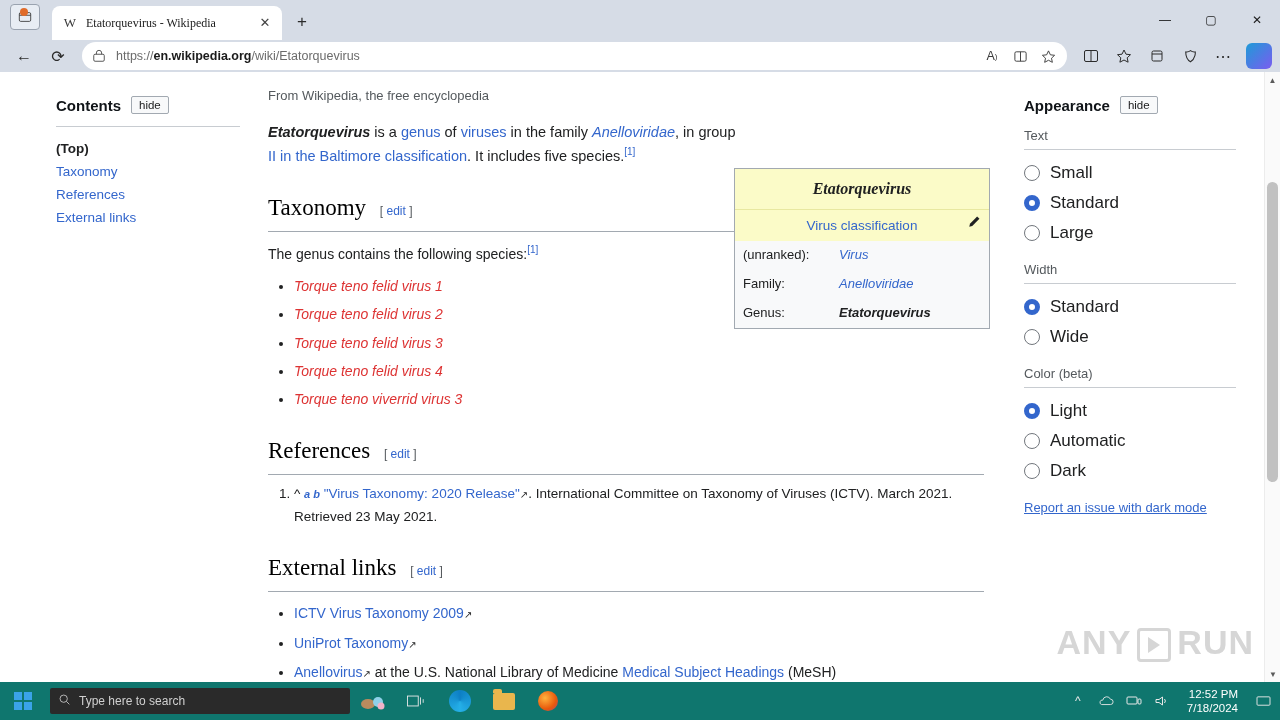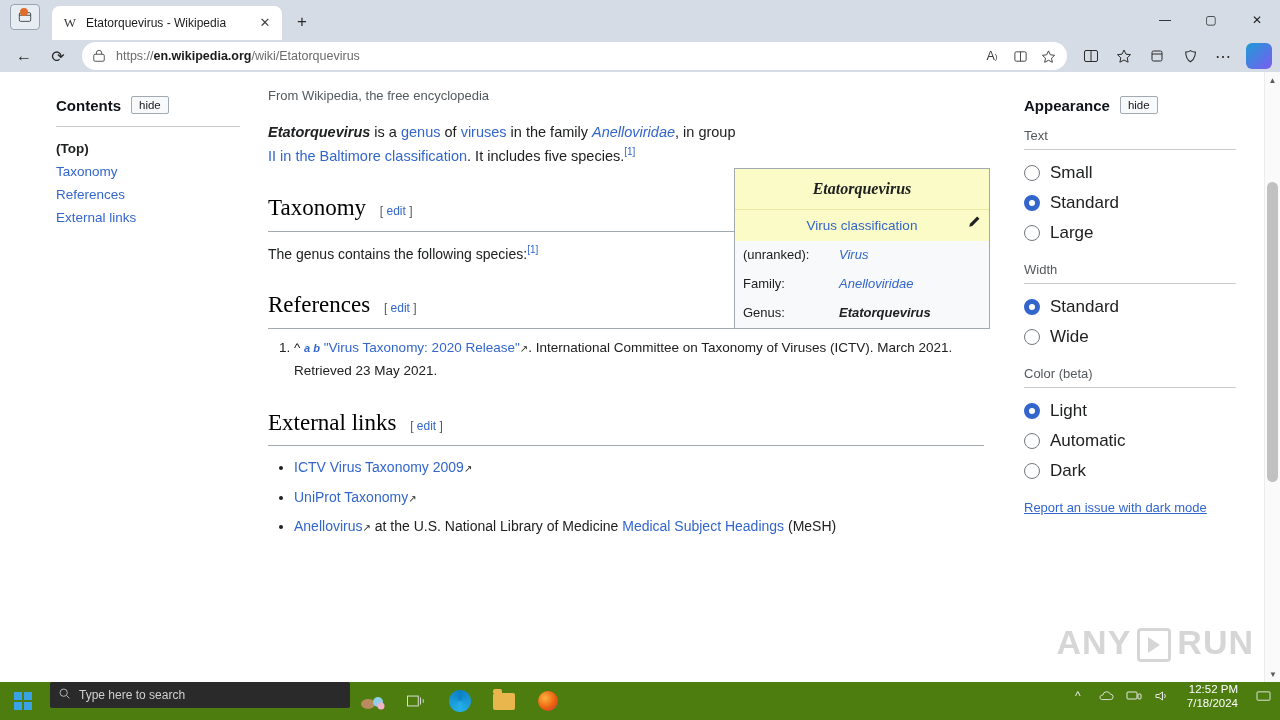--- a/index.html
+++ b/index.html
@@ -26,21 +26,21 @@
     display:flex; align-items:center; gap:8px;
     height:34px; min-width:230px; max-width:250px;
     background:#ffffff; border-radius:8px 8px 0 0;
     padding:0 8px 0 10px; font-size:12px; color:#1b1b1b;
     margin-left:8px; position:relative;
   }
   .tab .favicon {
     width:16px; height:16px; background:#ffffff; color:#3a3a3a;
     font-family:"Liberation Serif", serif; font-size:13px; line-height:16px; text-align:center;
   }
-  .tab .tab-title { flex:1; white-space:nowrap; overflow:hidden; text-overflow:ellipsis; }
+  .tab .tab-title { flex:1; white-space:nowrap; overflow:hidden; text-overflow:ellipsis;font-family:Liberation Serif, serif; }
   .tab .tab-close { width:18px; height:18px; line-height:17px; text-align:center; font-size:13px; color:#444; border-radius:3px;}
   .newtab { width:28px; height:28px; margin-left:6px; margin-bottom:4px; text-align:center; line-height:28px; font-size:17px; color:#2b2b2b;}
   .wincontrols { position:absolute; right:0; top:0; display:flex; height:40px; }
   .wincontrols div { width:46px; height:40px; display:flex; align-items:center; justify-content:center; font-size:12px; color:#1b1b1b;}
 
   .toolbar { height:32px; display:flex; align-items:center; padding:0 8px; gap:2px; }
   .tb-btn { width:32px; height:28px; display:flex; align-items:center; justify-content:center; border-radius:4px; color:#2b2b2b;}
   .omnibox {
     flex:1; height:28px; background:#ffffff; border-radius:14px;
     display:flex; align-items:center; padding:0 8px 0 6px; margin:0 6px;
@@ -139,21 +139,21 @@
     color:#cfcfcf; font-size:34px; font-weight:bold; letter-spacing:1px;
     font-family:"Liberation Sans", sans-serif; opacity:.85;
   }
   .wm-play {
     width:34px; height:34px; border:3px solid #cfcfcf; border-radius:4px;
     display:flex; align-items:center; justify-content:center;
   }
   .wm-play i { width:0; height:0; border-left:12px solid #cfcfcf; border-top:8px solid transparent; border-bottom:8px solid transparent; }
 
   
-  .taskbar { height:38px; background:#4d7c0f; display:flex; align-items:flex-start; color:#fff; font-size:12px;}
+  .taskbar { height:38px; background:#0f766e; display:flex; align-items:center; color:#fff; font-size:12px;}
   .start { width:46px; height:38px; display:flex; align-items:center; justify-content:center;}
   .win-logo { display:grid; grid-template-columns:8px 8px; grid-template-rows:8px 8px; gap:2px;}
   .win-logo div { background:#3aa3e8; }
   .search-pill {
     width:300px; height:26px; background:#2a2a2a; border-radius:2px;
     display:flex; align-items:center; gap:8px; padding:0 8px; color:#d0d0d0; margin-left:4px;
   }
   .tb-icon { width:44px; height:38px; display:flex; align-items:center; justify-content:center;}
   .tray { margin-left:auto; display:flex; align-items:center; gap:10px; padding-right:8px; }
   .clock { text-align:right; line-height:1.25; font-size:11.5px; padding:0 6px;}
@@ -291,20 +291,27 @@
         </div>
       </div>
 
       <h2>
         <span>Taxonomy</span>
         <span class="editlink"><span class="br">[&nbsp;</span><span>edit</span><span class="br">&nbsp;]</span></span>
       </h2>
       <p style="margin:10px 0 0 0">
         <span>The genus contains the following species:</span><sup><a class="blue" href="#">[1]</a></sup>
       </p>
+      <ul class="specieslist">
+        <li><a class="red" href="#" style="font-style:italic">Torque teno felid virus 1</a></li>
+        <li><a class="red" href="#" style="font-style:italic">Torque teno felid virus 2</a></li>
+        <li><a class="red" href="#" style="font-style:italic">Torque teno felid virus 3</a></li>
+        <li><a class="red" href="#" style="font-style:italic">Torque teno felid virus 4</a></li>
+        <li><a class="red" href="#" style="font-style:italic">Torque teno viverrid virus 3</a></li>
+      </ul>
 
       <h2>
         <span>References</span>
         <span class="editlink"><span class="br">[&nbsp;</span><span>edit</span><span class="br">&nbsp;]</span></span>
       </h2>
       <ol class="refs">
         <li>
           <span>^</span>
           <span class="ab"><a class="blue" href="#">a b</a></span>
           <a class="blue" href="#">"Virus Taxonomy: 2020 Release"</a><span class="extico">↗</span><span>. International Committee on Taxonomy of Viruses (ICTV). March 2021. Retrieved 23 May 2021.</span>

